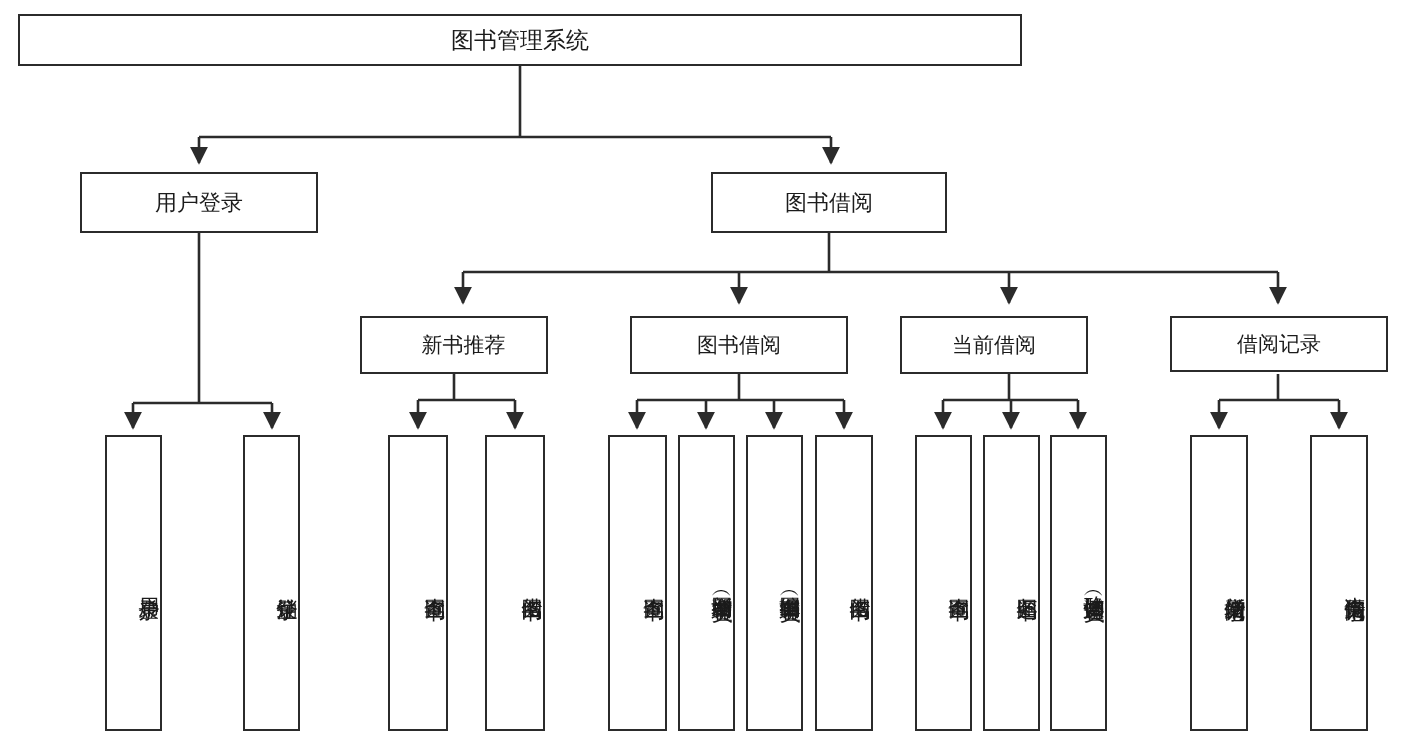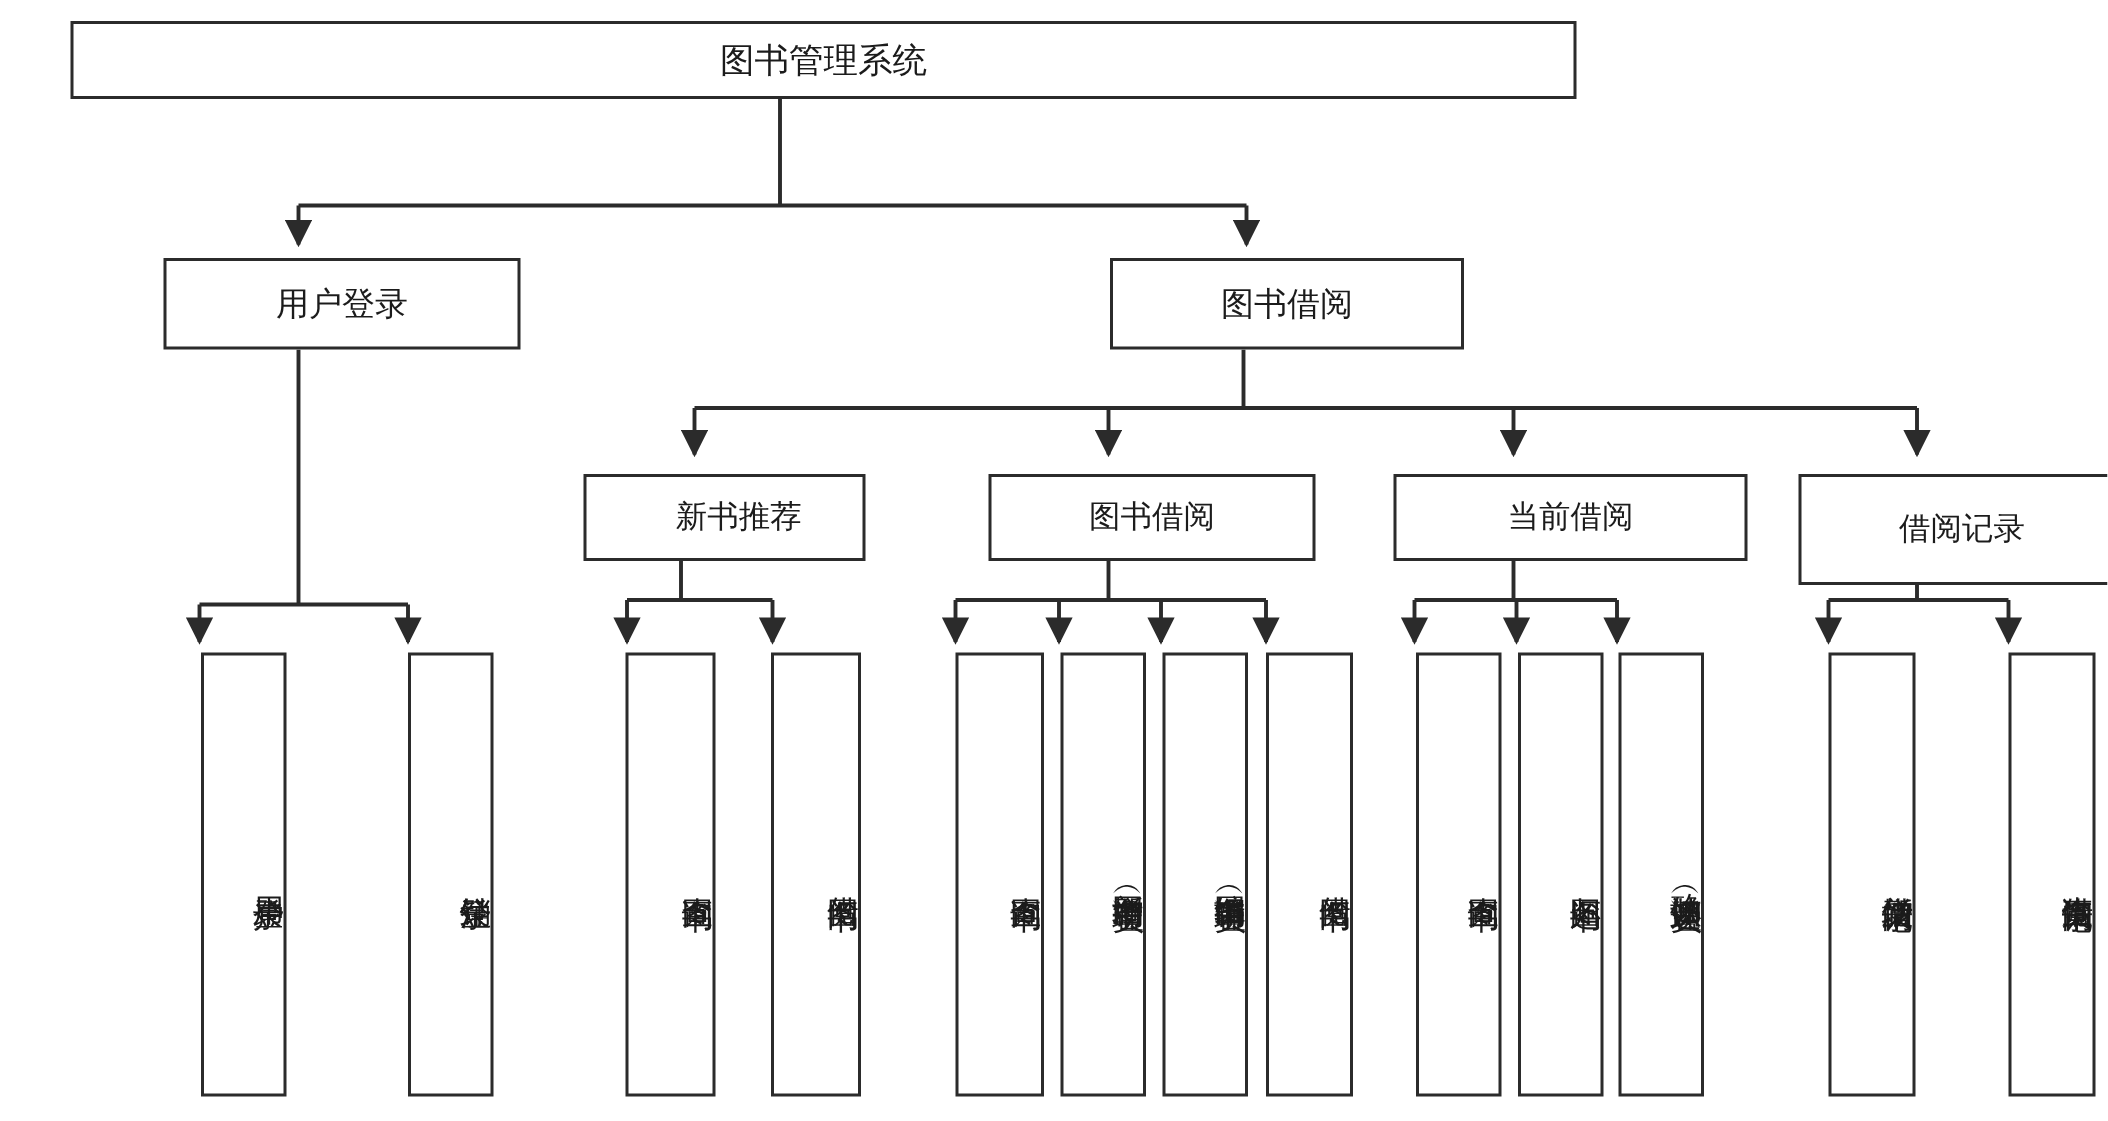--- a/index.html
+++ b/index.html
@@ -29,21 +29,20 @@
     position: absolute;
     box-sizing: border-box;
     border: 2px solid #2b2b2b;
     background: #ffffff;
     color: #1b1b1b;
     display: flex;
     align-items: center;
     justify-content: center;
     text-align: center;
     line-height: 1.05;
-    margin-left: 29px;
   }
   .node.root {
     font-size: 23px;
   }
   .node.level2 {
     font-size: 22px;
   }
   .node.level3 {
     font-size: 21px;
   }
@@ -134,24 +133,24 @@
   <div class="node level2" style="left:711px; top:172px; width:236px; height:61px;">
     <span>图书借阅</span>
   </div>
 
   <div class="node level3" style="left:360px; top:316px; width:188px; height:58px;padding-left:19px;">
     <span>新书推荐</span>
   </div>
   <div class="node level3" style="left:630px; top:316px; width:218px; height:58px;">
     <span>图书借阅</span>
   </div>
-  <div class="node level3" style="left:900px; top:316px; width:236px; height:58px;">
+  <div class="node level3" style="left:900px; top:316px; width:188px; height:58px;">
     <span>当前借阅</span>
   </div>
-  <div class="node level3" style="left:1170px; top:316px; width:218px; height:74px;text-align:right;">
+  <div class="node level3" style="left:1170px; top:316px; width:218px; height:56px;text-align:right;">
     <span>借阅记录</span>
   </div>
 
   <div class="node leaf" style="left:105px; top:435px; width:57px; height:296px;">
     <span>用户登录</span>
   </div>
   <div class="node leaf" style="left:243px; top:435px; width:57px; height:296px;">
     <span>注销登录</span>
   </div>
 

